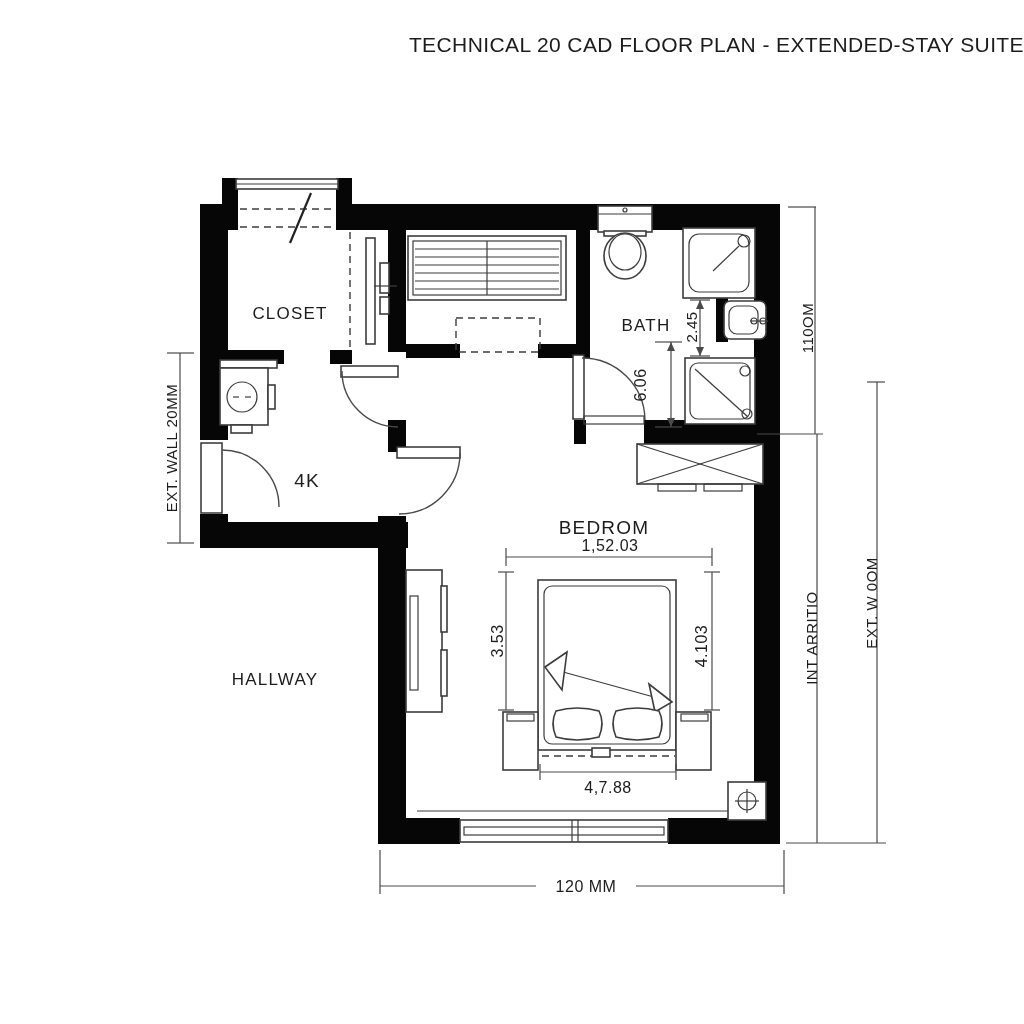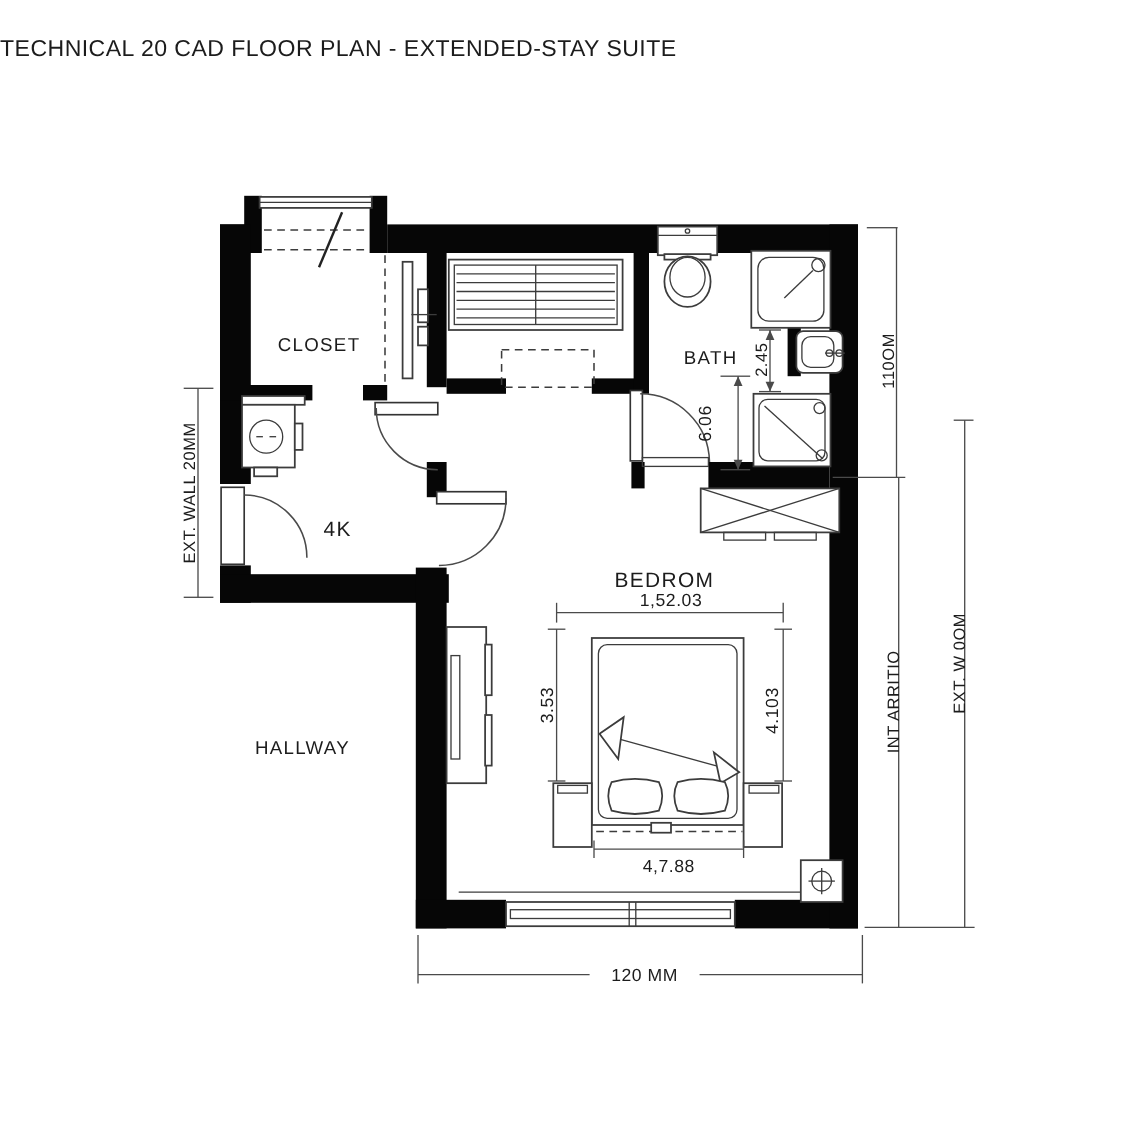--- a/index.html
+++ b/index.html
@@ -1,18 +1,18 @@
 <!DOCTYPE html>
 <html><head>
 <meta charset="utf-8">
 <style>
   html,body{margin:0;padding:0;background:#ffffff;}
   .canvas{position:relative;width:1024px;height:1024px;background:#ffffff;overflow:hidden;
           font-family:"Liberation Sans", sans-serif;}
-  .title{position:absolute;top:33px;left:0;width:1024px;text-align:left;
+  .title{position:absolute;top:33px;left:0;width:1024px;text-align:right;
          font-size:21px;letter-spacing:0.4px;color:#1c1c1c;font-weight:400;}
   svg{position:absolute;left:0;top:0;}
   .wall{fill:#060606;stroke:none;}
   .fix{fill:#ffffff;stroke:#3c3c3c;stroke-width:1.6;}
   .fixthin{fill:none;stroke:#3c3c3c;stroke-width:1.2;}
   .dim{stroke:#4a4a4a;stroke-width:1.2;fill:none;}
   .arc{stroke:#4a4a4a;stroke-width:1.4;fill:none;}
   .leaf{fill:#ffffff;stroke:#333333;stroke-width:1.5;}
   .dash{stroke:#3c3c3c;stroke-width:1.4;fill:none;stroke-dasharray:7 5;}
   .arrow{fill:#4a4a4a;stroke:none;}

